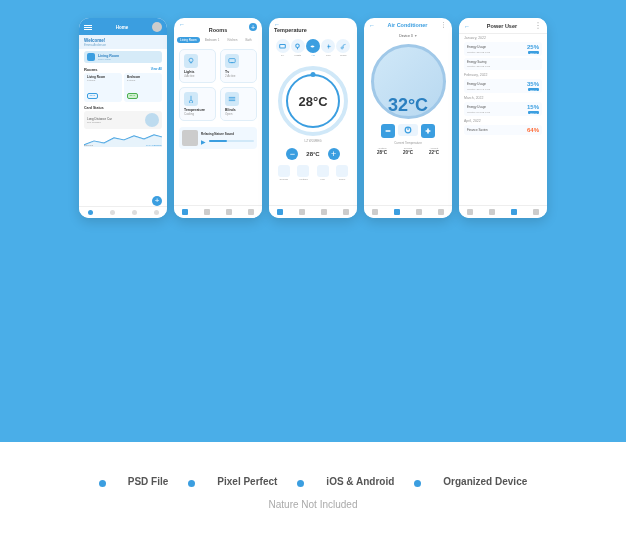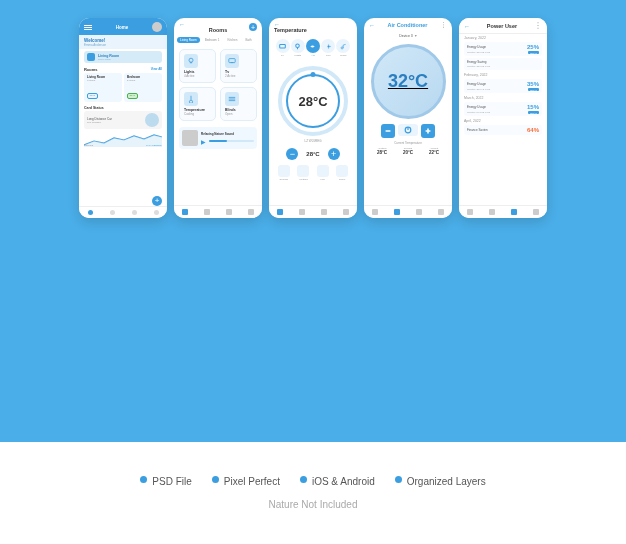--- a/index.html
+++ b/index.html
@@ -128,21 +128,21 @@
     .p3-bottom-nav { margin-top: auto; background: white; border-top: 0.5px solid #eee; display: flex; justify-content: space-around; padding: 3px 0; }
     .p3-extra { display: flex; justify-content: space-around; padding: 2px 5px; }
     .p3-extra-item { display: flex; flex-direction: column; align-items: center; }
     .p3-extra-icon { width: 12px; height: 12px; background: #eaf4fd; border-radius: 3px; margin-bottom: 1px; }
     .p3-extra-label { font-size: 2.5px; color: #999; }
     .p4-title { font-size: 5.5px; font-weight: 700; color: #3b9ee0; text-align: center; }
     .p4-device-select { display: flex; justify-content: center; align-items: center; gap: 2px; padding: 2px; }
     .p4-device-label { font-size: 3.5px; color: #555; }
     .p4-chevron { font-size: 4px; color: #999; }
     .p4-circle-container { display: flex; justify-content: center; padding: 4px 0 2px; }
-    .p4-big-circle { width: 75px; height: 75px; border-radius: 50%; background: linear-gradient(135deg, #d0e8f8, #b8d8f0); border: 3px solid #a0c8e8; display: flex; align-items: center; justify-content: center; flex-direction: column; text-decoration: underline; }
+    .p4-big-circle { width: 75px; height: 75px; border-radius: 50%; background: linear-gradient(135deg, #d0e8f8, #b8d8f0); border: 3px solid #a0c8e8; display: flex; align-items: center; justify-content: flex-end; flex-direction: column; }
     .p4-big-temp { font-size: 18px; font-weight: 700; color: #2a7fc0; }
     .p4-toggle-row { display: flex; justify-content: center; gap: 3px; padding: 3px 5px; }
     .p4-toggle-btn { width: 14px; height: 14px; border-radius: 3px; background: #3b9ee0; display: flex; align-items: center; justify-content: center; }
     .p4-toggle-btn svg { width: 8px; height: 8px; }
     .p4-current-label { text-align: center; font-size: 3px; color: #999; }
     .p4-bottom-temps { display: flex; justify-content: space-around; padding: 2px 5px; }
     .p4-temp-item { display: flex; flex-direction: column; align-items: center; }
     .p4-temp-item-label { font-size: 2.5px; color: #999; }
     .p4-temp-item-val { font-size: 4.5px; font-weight: 700; color: #333; }
     .p4-bottom-nav { margin-top: auto; background: white; border-top: 0.5px solid #eee; display: flex; justify-content: space-around; padding: 3px 0; }
@@ -166,22 +166,23 @@
 
     .features-row {
       display: flex;
       gap: 20px;
       align-items: center;
       margin-bottom: 12px;
     }
 
     .feature-item {
       display: flex;
-      align-items: flex-start;
-      gap: 5px;
+      align-items: flex-end;
+      gap: 22px;
+      font-weight: bold;
     }
 
     .feature-dot {
       width: 7px;
       height: 7px;
       border-radius: 50%;
     }
 
     .feature-text {
       font-size: 10px;
@@ -616,18 +617,18 @@
       <div class="feature-item">
         <div class="feature-dot" style="background:#3b9ee0;"></div>
         <span class="feature-text">Pixel Perfect</span>
       </div>
       <div class="feature-item">
         <div class="feature-dot" style="background:#3b9ee0;"></div>
         <span class="feature-text">iOS &amp; Android</span>
       </div>
       <div class="feature-item">
         <div class="feature-dot" style="background:#3b9ee0;"></div>
-        <span class="feature-text">Organized Layers</span>
+        <span class="feature-text">Organized Device</span>
       </div>
     </div>
     <div class="image-note">Nature Not Included</div>
   </div>
 </div>
 
 </body></html>

